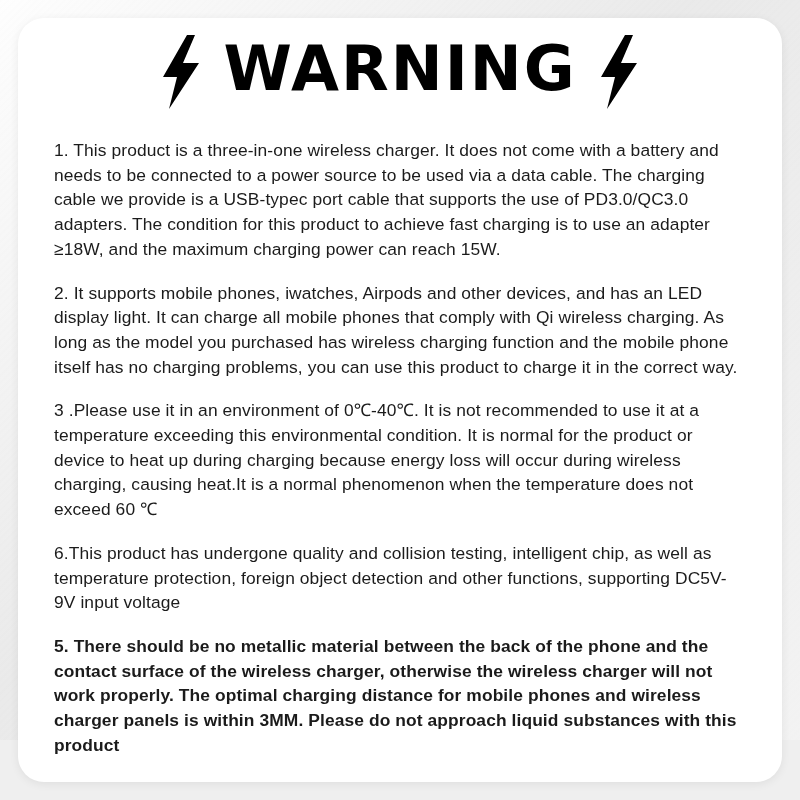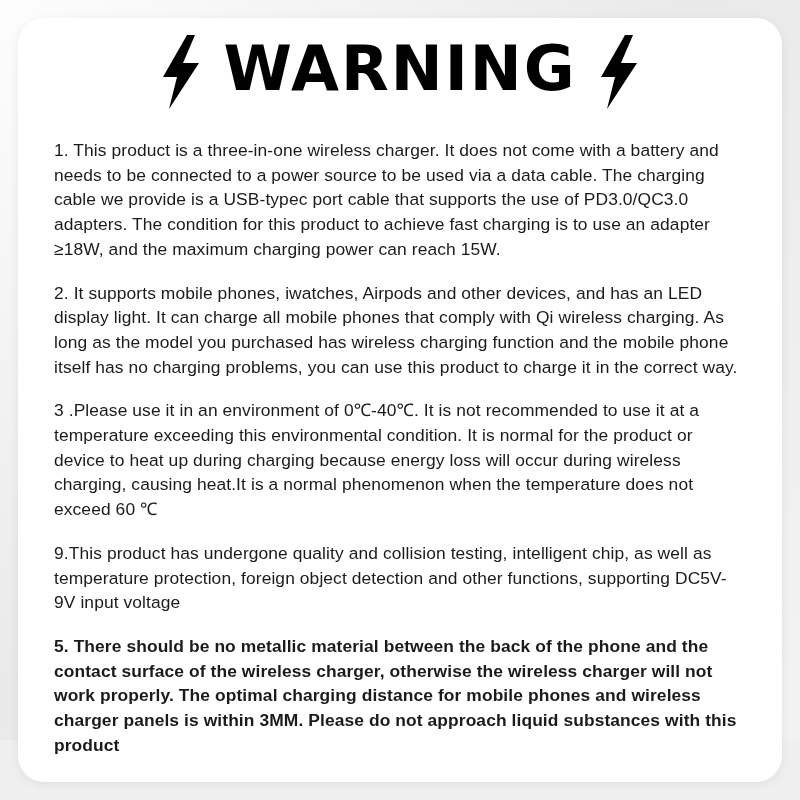--- a/index.html
+++ b/index.html
@@ -90,18 +90,18 @@
         <svg viewBox="0 0 40 74" width="40" height="74" aria-hidden="true">
           <polygon points="26,0 2,42 16,42 8,74 38,28 22,28 34,0" fill="#000000"></polygon>
         </svg>
       </span>
     </div>
 
     <div class="body">
       <p class="para">1. This product is a three-in-one wireless charger. It does not come with a battery and needs to be connected to a power source to be used via a data cable. The charging cable we provide is a USB-typec port cable that supports the use of PD3.0/QC3.0 adapters. The condition for this product to achieve fast charging is to use an adapter ≥18W, and the maximum charging power can reach 15W.</p>
       <p class="para">2. It supports mobile phones, iwatches, Airpods and other devices, and has an LED display light. It can charge all mobile phones that comply with Qi wireless charging. As long as the model you purchased has wireless charging function and the mobile phone itself has no charging problems, you can use this product to charge it in the correct way.</p>
       <p class="para">3 .Please use it in an environment of 0℃-40℃. It is not recommended to use it at a temperature exceeding this environmental condition. It is normal for the product or device to heat up during charging because energy loss will occur during wireless charging, causing heat.It is a normal phenomenon when the temperature does not exceed 60 ℃</p>
-      <p class="para">9.This product has undergone quality and collision testing, intelligent chip, as well as temperature protection, foreign object detection and other functions, supporting DC5V-9V input voltage</p>
+      <p class="para">6.This product has undergone quality and collision testing, intelligent chip, as well as temperature protection, foreign object detection and other functions, supporting DC5V-9V input voltage</p>
       <p class="para">5. There should be no metallic material between the back of the phone and the contact surface of the wireless charger, otherwise the wireless charger will not work properly. The optimal charging distance for mobile phones and wireless charger panels is within 3MM. Please do not approach liquid substances with this product</p>
     </div>
 
   </div>
 </div>
 
 </body></html>

